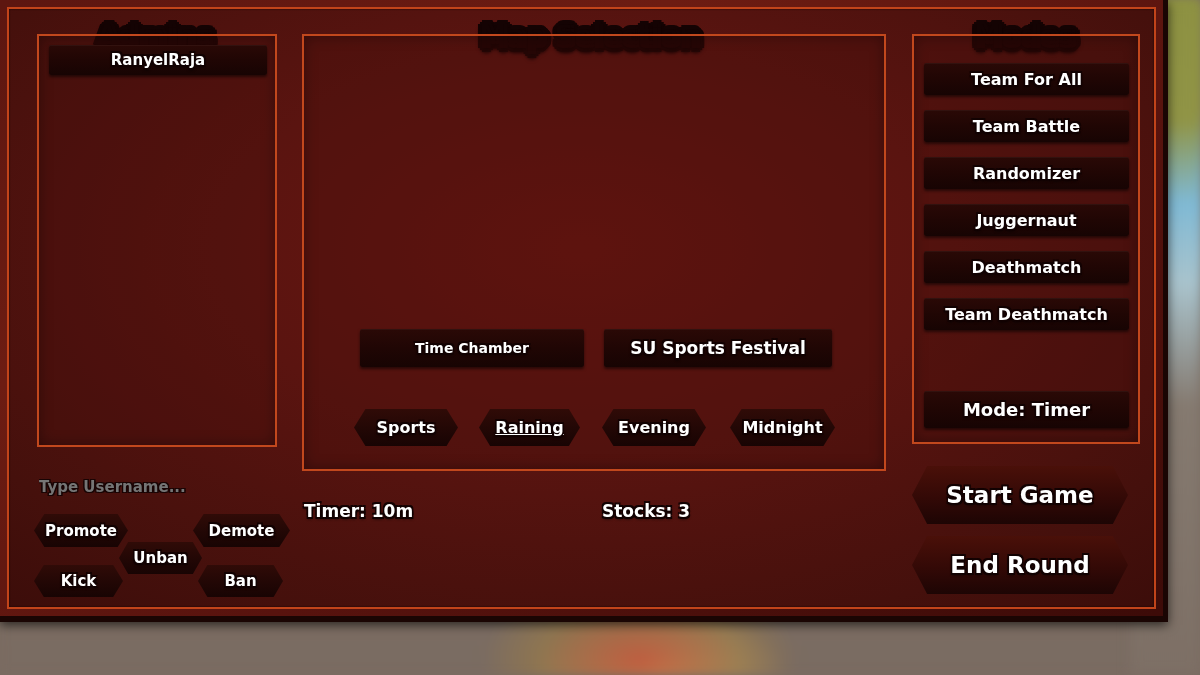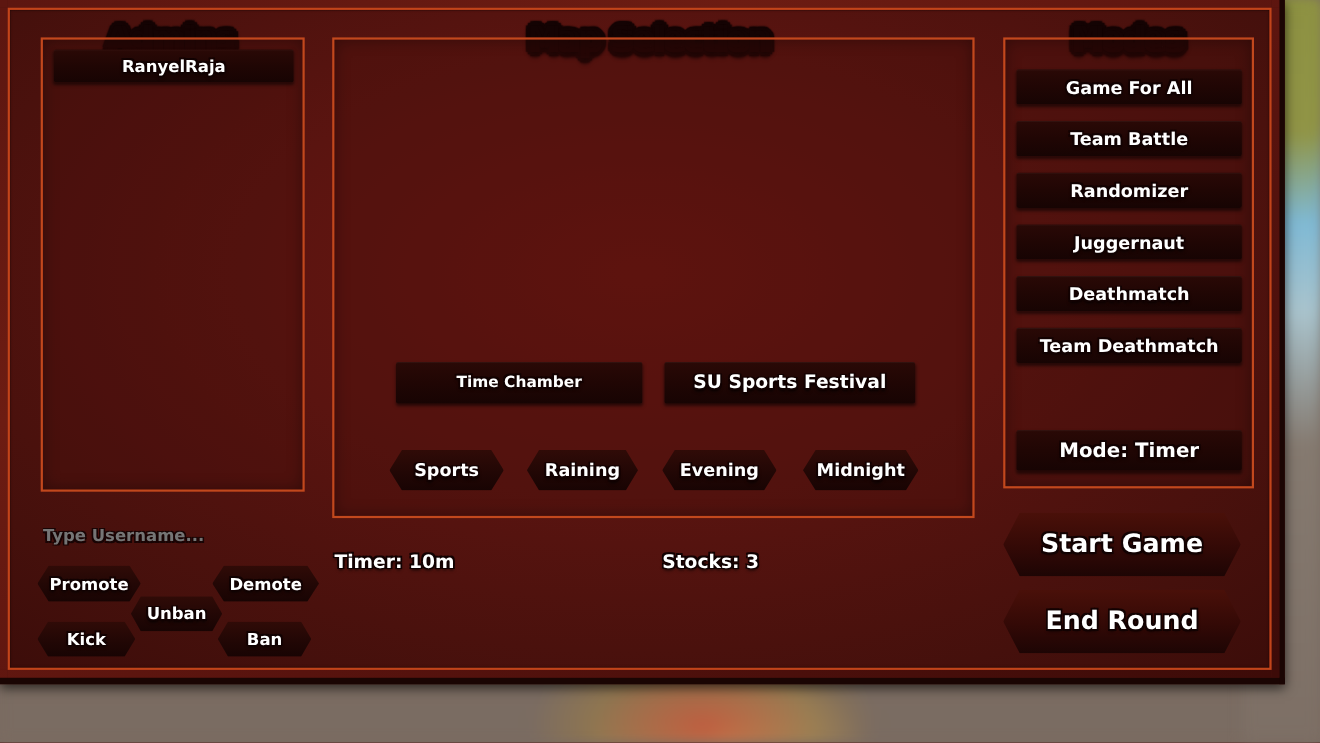--- a/index.html
+++ b/index.html
@@ -199,33 +199,33 @@
     <div class="hex" style="left:189px; top:556px; width:85px; height:32px; font-size:15px;">Ban</div>
 
     <div class="section-title" style="left:287px; top:12px; width:590px;">Map Selection</div>
 
     <div class="framed-box" style="left:293px; top:25px; width:584px; height:437px;">
 
       <div class="slab" style="left:56px; top:293px; width:224px; height:38px; font-size:14px;">Time Chamber</div>
       <div class="slab" style="left:300px; top:293px; width:228px; height:38px; font-size:17px;">SU Sports Festival</div>
 
       <div class="hex" style="left:50px; top:373px; width:104px; height:37px; font-size:16px;">Sports</div>
-      <div class="hex" style="left:175px; top:373px; width:101px; height:37px; font-size:16px;">Raining</div>
+      <div class="hex" style="left:175px; top:373px; width:101px; height:37px; font-size:16px;text-decoration:underline;">Raining</div>
       <div class="hex" style="left:298px; top:373px; width:104px; height:37px; font-size:16px;">Evening</div>
       <div class="hex" style="left:426px; top:373px; width:105px; height:37px; font-size:16px;">Midnight</div>
     </div>
 
     <div class="stat-text" style="left:295px; top:492px;">Timer: 10m</div>
     <div class="stat-text" style="left:593px; top:492px;">Stocks: 3</div>
 
     <div class="section-title" style="left:903px; top:12px; width:228px;">Modes</div>
 
     <div class="framed-box" style="left:903px; top:25px; width:228px; height:410px;">
 
-      <div class="slab" style="left:10px; top:27px; width:205px; height:32px;">Game For All</div>
+      <div class="slab" style="left:10px; top:27px; width:205px; height:32px;">Team For All</div>
       <div class="slab" style="left:10px; top:74px; width:205px; height:32px;">Team Battle</div>
       <div class="slab" style="left:10px; top:121px; width:205px; height:32px;">Randomizer</div>
       <div class="slab" style="left:10px; top:168px; width:205px; height:32px;">Juggernaut</div>
       <div class="slab" style="left:10px; top:215px; width:205px; height:32px;">Deathmatch</div>
       <div class="slab" style="left:10px; top:262px; width:205px; height:32px;">Team Deathmatch</div>
 
       <div class="slab" style="left:10px; top:355px; width:205px; height:37px; font-size:18px;">Mode: Timer</div>
     </div>
 
     <div class="hex big" style="left:903px; top:457px; width:216px; height:58px; font-size:23px;">Start Game</div>

